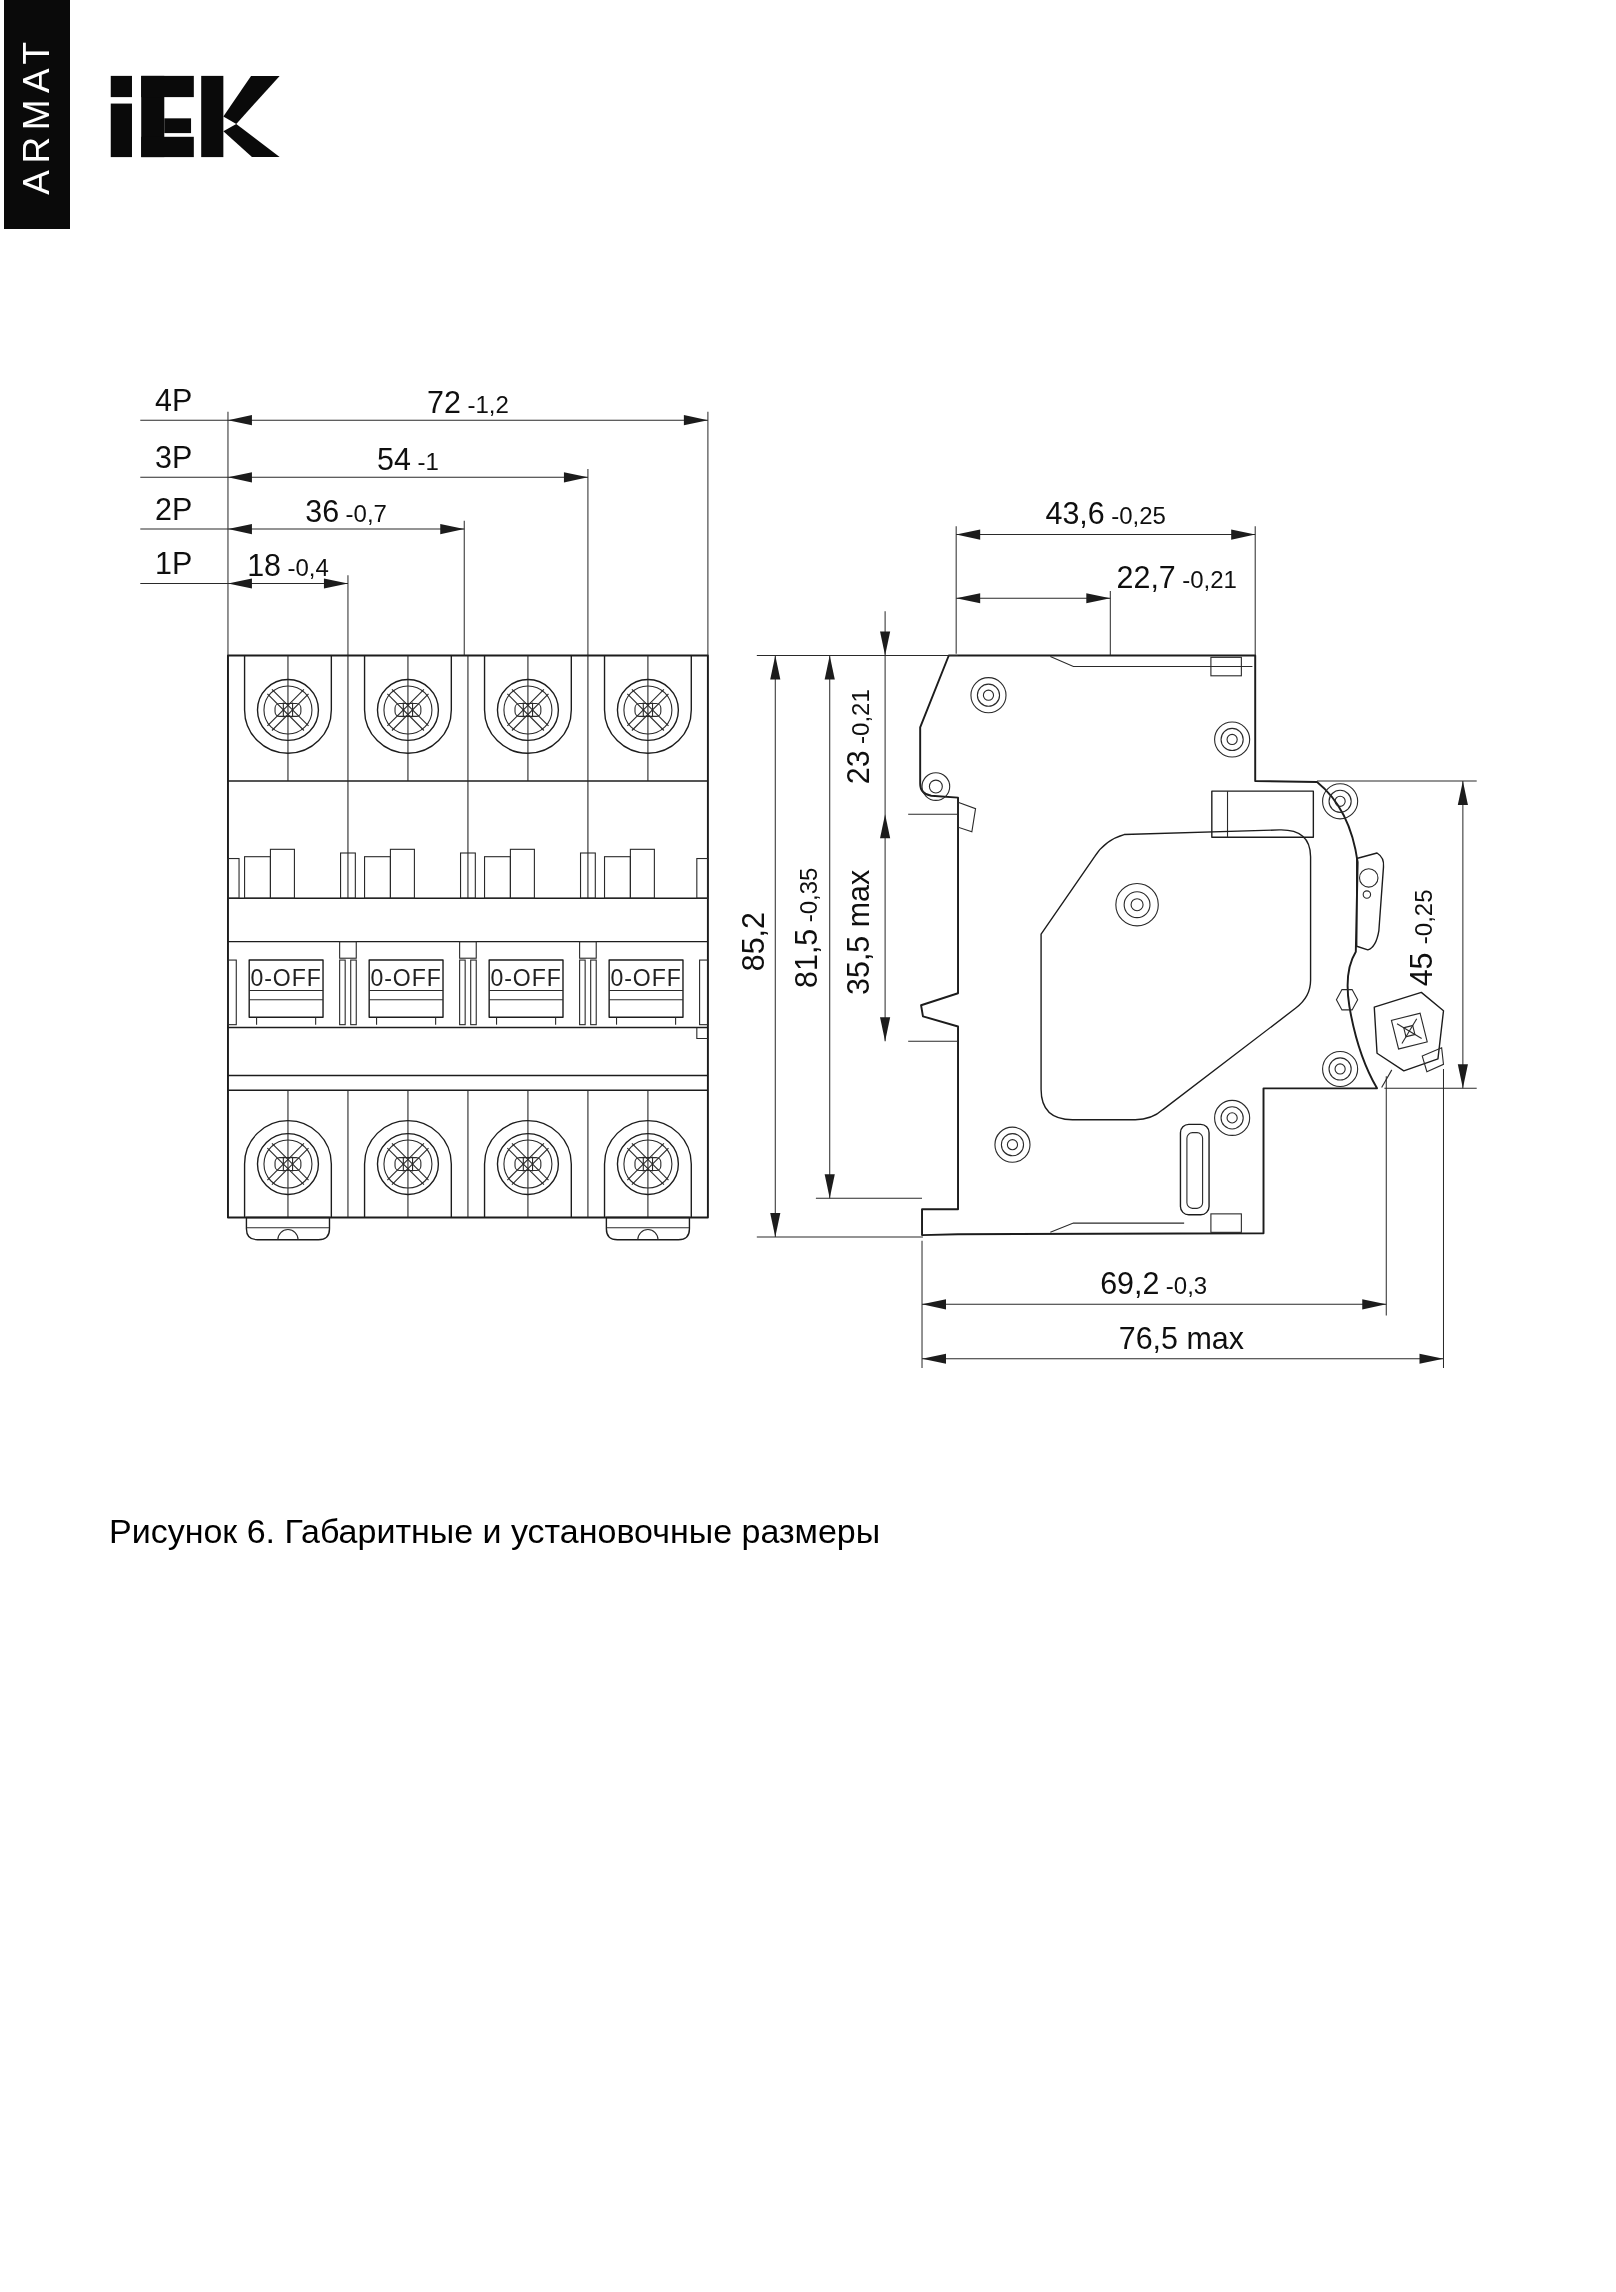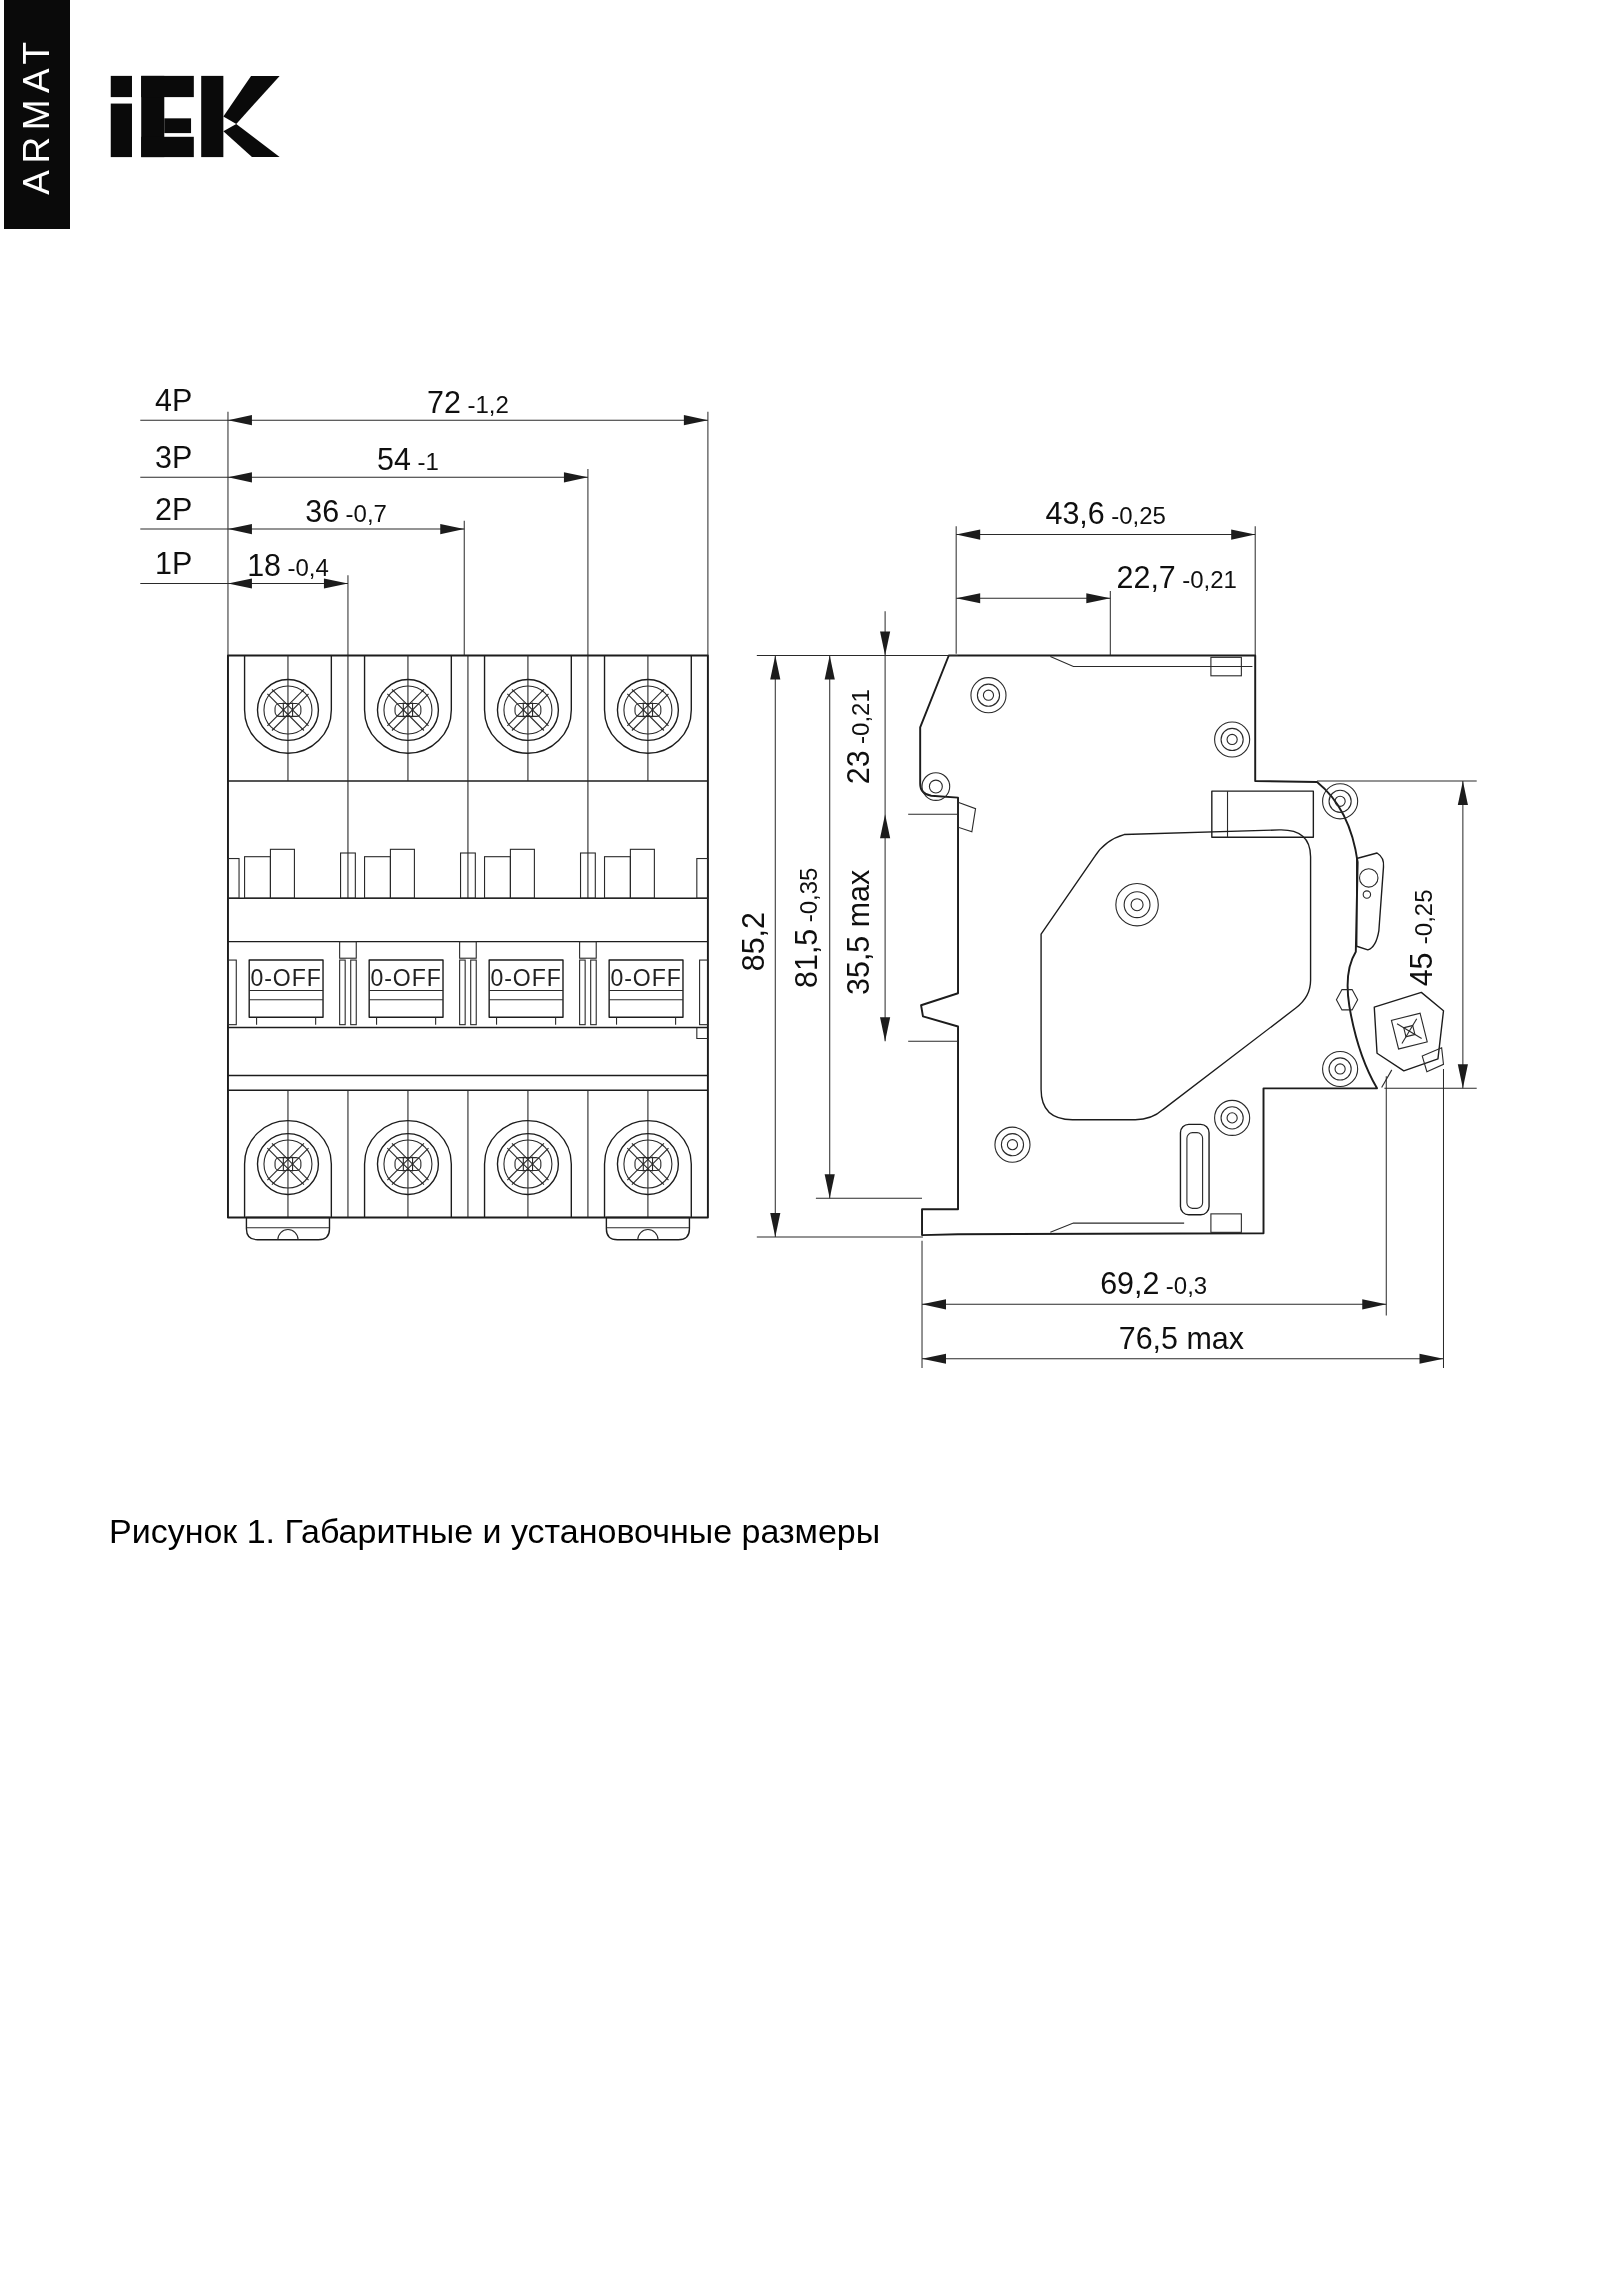--- a/index.html
+++ b/index.html
@@ -405,15 +405,15 @@
       <use href="#arr" class="ah" transform="translate(1564,1472) rotate(180)"></use>
       <text x="1250" y="1402" text-anchor="middle" class="dt">
         <tspan>69,2</tspan><tspan class="tol" dx="7">-0,3</tspan>
       </text>
       <text x="1280" y="1461" text-anchor="middle" class="dt">
         <tspan>76,5 max</tspan>
       </text>
     </g>
   </svg>
 
-  <div class="caption">Рисунок 1. Габаритные и установочные размеры</div>
+  <div class="caption">Рисунок 6. Габаритные и установочные размеры</div>
 </div>
 
 
 </body></html>

